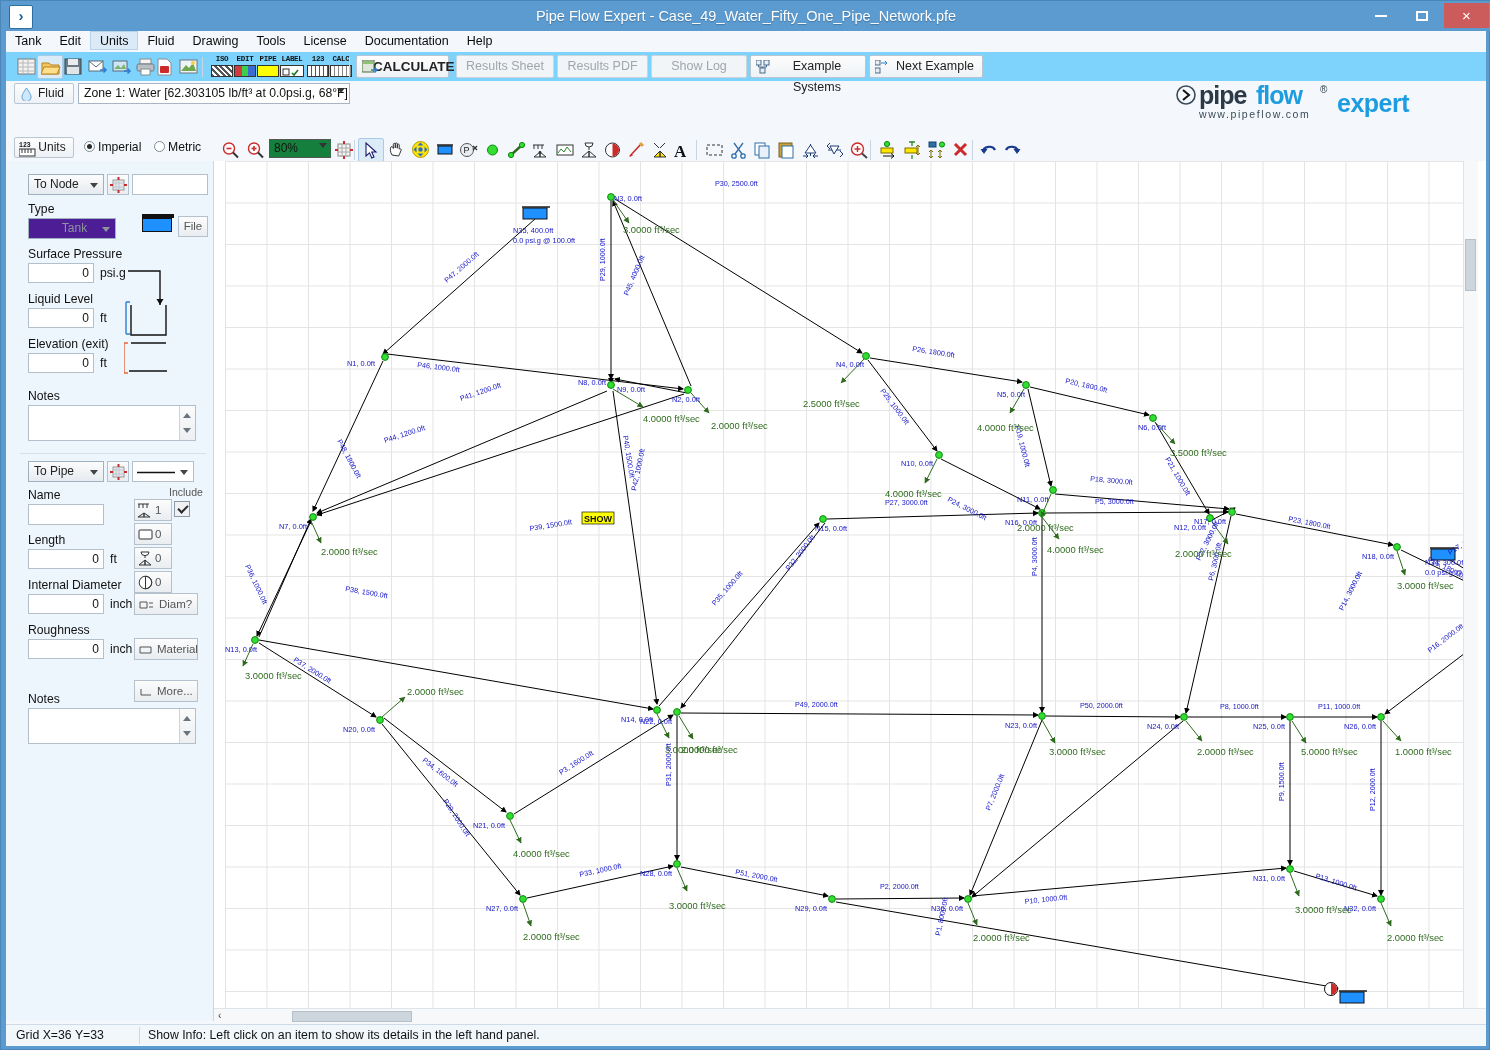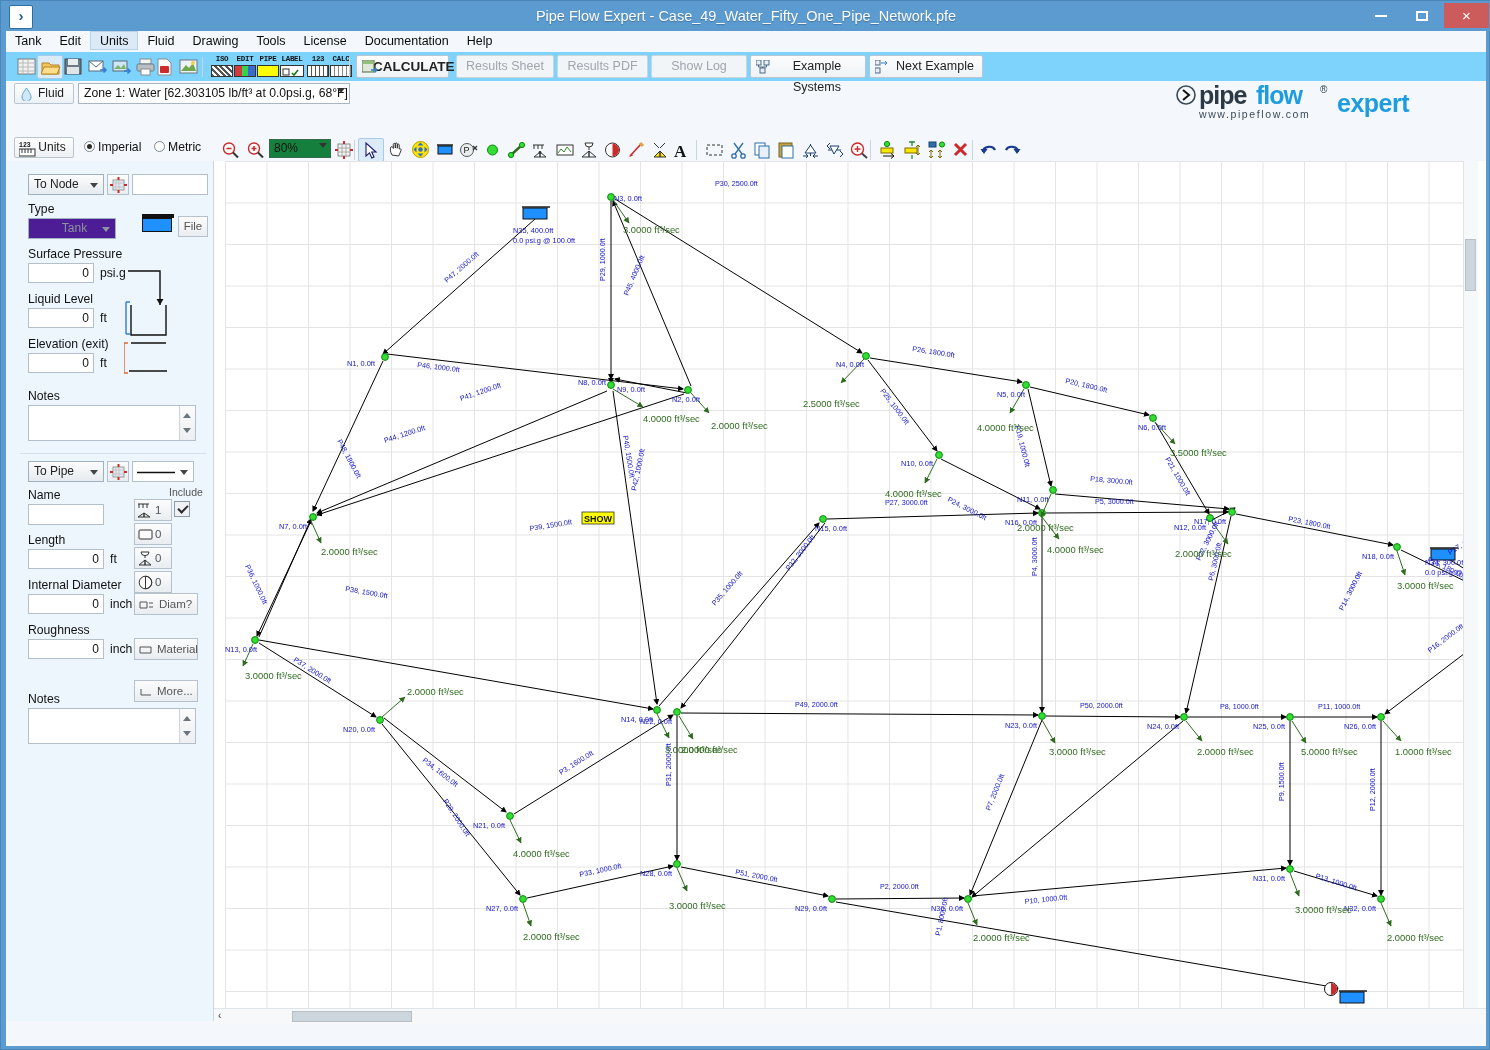--- a/index.html
+++ b/index.html
@@ -1176,15 +1176,20 @@
           <div class="thumb"></div>
         </div>
       </div>
     </div>
 
     <div id="hscroll">
       <div class="lt">‹</div>
       <div class="thumb"></div>
     </div>
 
+    <div id="statusbar">
+      <div class="cell" style="left:10px">Grid  X=36  Y=33</div>
+      <div class="vsep" style="left:133px"></div>
+      <div class="cell" style="left:142px">Show Info: Left click on an item to show its details in the left hand panel.</div>
+    </div>
 
   </div>
 </div>
 
 </body></html>

